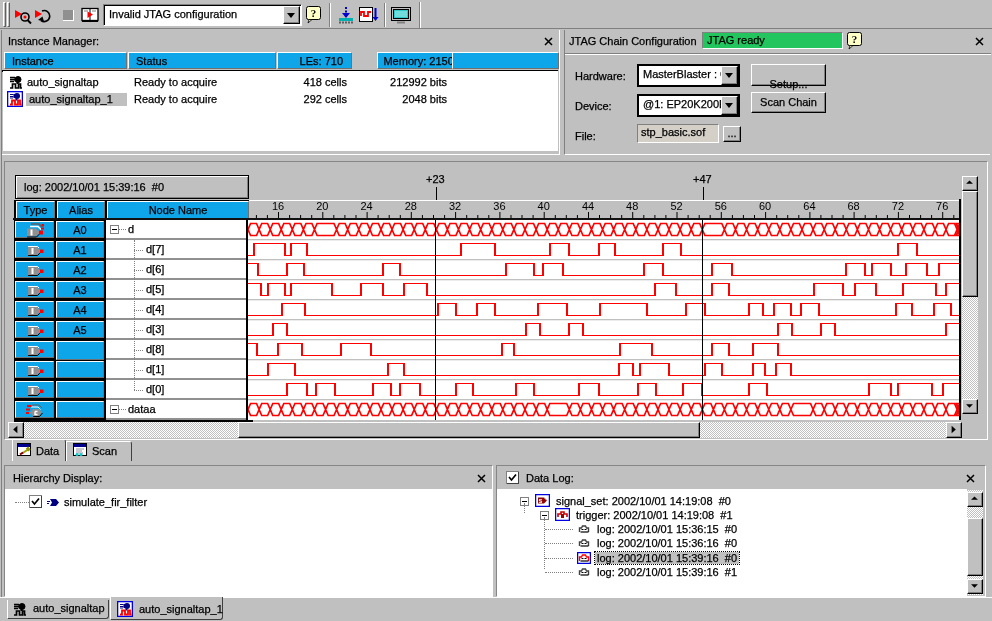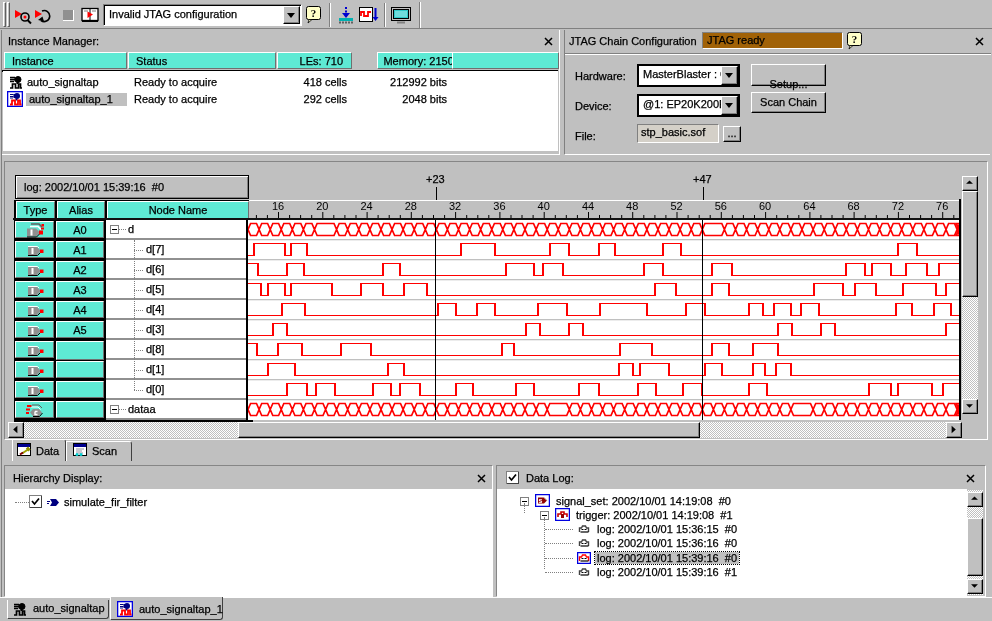--- a/index.html
+++ b/index.html
@@ -1,20 +1,20 @@
 <!DOCTYPE html>
 <html><head><meta charset="utf-8"><style>
 *{margin:0;padding:0;box-sizing:border-box}
 html,body{width:992px;height:621px;overflow:hidden}
 body{background:#c0c0c0;font-family:"Liberation Sans",sans-serif;font-size:11px;color:#000;position:relative;-webkit-text-stroke:0.25px #000}
 .ab{position:absolute}
 .raised{border-top:1px solid #fff;border-left:1px solid #fff;border-right:1px solid #606060;border-bottom:1px solid #606060;background:#c0c0c0}
 .btn{border-top:1px solid #fff;border-left:1px solid #fff;border-right:1.5px solid #000;border-bottom:1.5px solid #000;background:#c0c0c0;box-shadow:inset -1px -1px 0 #808080}
 .sunk{border-top:1px solid #808080;border-left:1px solid #808080;border-right:1px solid #fff;border-bottom:1px solid #fff}
-.cell{position:absolute;background:#5eead4;border-top:1px solid #fff;border-left:1px solid #fff;border-right:1px solid #707070;border-bottom:1px solid #707070}
+.cell{position:absolute;background:#0ea5e9;border-top:1px solid #fff;border-left:1px solid #fff;border-right:1px solid #707070;border-bottom:1px solid #707070}
 .hdr{font-weight:normal;text-align:center}
 .track{background-image:repeating-conic-gradient(#fff 0 25%,#c0c0c0 0 50%);background-size:2px 2px}
 .dot{border-top:1px dotted #808080}
 .dotv{border-left:1px dotted #808080}
 </style></head><body>
 <div class="ab" style="left:0;top:0;width:992px;height:29px;background:#c0c0c0;border-bottom:1px solid #808080"></div>
 <div class="ab raised" style="left:3px;top:2px;width:3px;height:25px"></div>
 <div class="ab raised" style="left:7px;top:2px;width:3px;height:25px"></div>
 <svg style="position:absolute;left:14px;top:8px" width="18" height="17" viewBox="0 0 18 17">
     <polygon points="1,2 1,10 8,6" fill="#f00"></polygon>
@@ -114,21 +114,21 @@
         </g>
       </svg>
       <div class="ab" style="left:23px;top:22px;width:101px;background:#c0c0c0;padding:0 0 1px 3px">auto_signaltap_1</div>
       <div class="ab" style="left:131px;top:22px">Ready to acquire</div>
       <div class="ab" style="left:260px;top:22px;width:84px;text-align:right">292 cells</div>
       <div class="ab" style="left:330px;top:22px;width:114px;text-align:right">2048 bits</div>
     </div>
   </div>
 <div class="ab" style="left:564px;top:30px;width:426px;height:125px;background:#c0c0c0;border-left:1px solid #808080;border-bottom:1px solid #fff">
     <div class="ab" style="left:4px;top:5px">JTAG Chain Configuration</div>
-    <div class="ab sunk" style="left:137px;top:2px;width:141px;height:17px;background:#a16207">
+    <div class="ab sunk" style="left:137px;top:2px;width:141px;height:17px;background:#22c55e">
       <div class="ab" style="left:4px;top:1px">JTAG ready</div>
     </div>
     <svg style="position:absolute;left:282px;top:2px" width="16" height="18" viewBox="0 0 16 18">
       <rect x="0.5" y="0.5" width="14" height="13" rx="2" fill="#ffffc8" stroke="#000"></rect>
       <path d="M3,13.5l-1,3.5l4,-3.5z" fill="#ffffc8" stroke="#000" stroke-width="0.8"></path>
       <text x="7.5" y="11" text-anchor="middle" font-size="11" font-weight="bold" fill="#000" font-family="Liberation Serif">?</text>
     </svg>
     <svg style="position:absolute;left:410px;top:7px" width="9" height="9" viewBox="0 0 9 9">
       <path d="M1,1L8,8M8,1L1,8" stroke="#000" stroke-width="1.5"></path>
     </svg>

